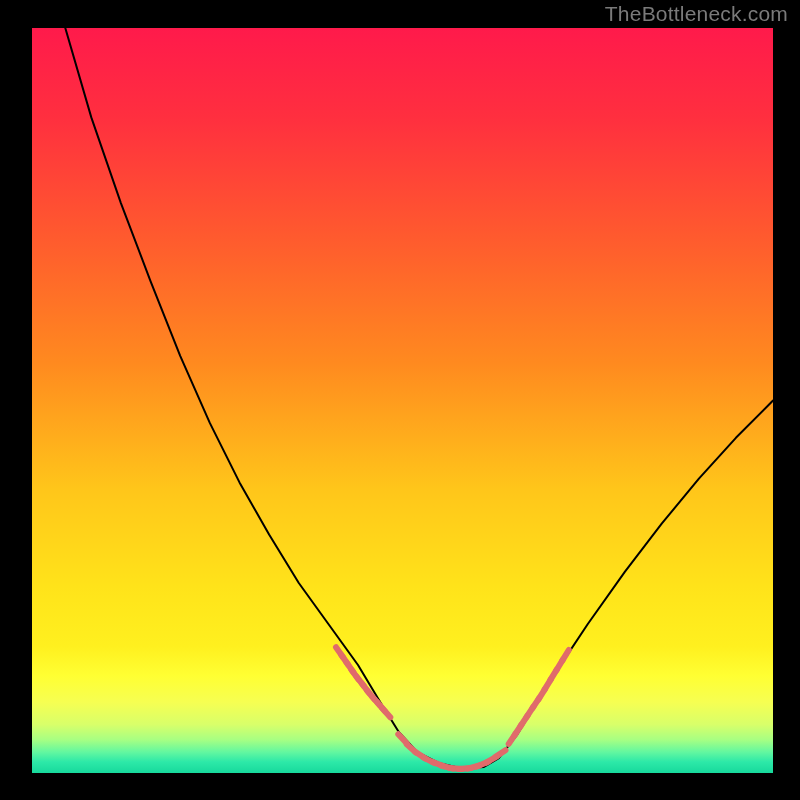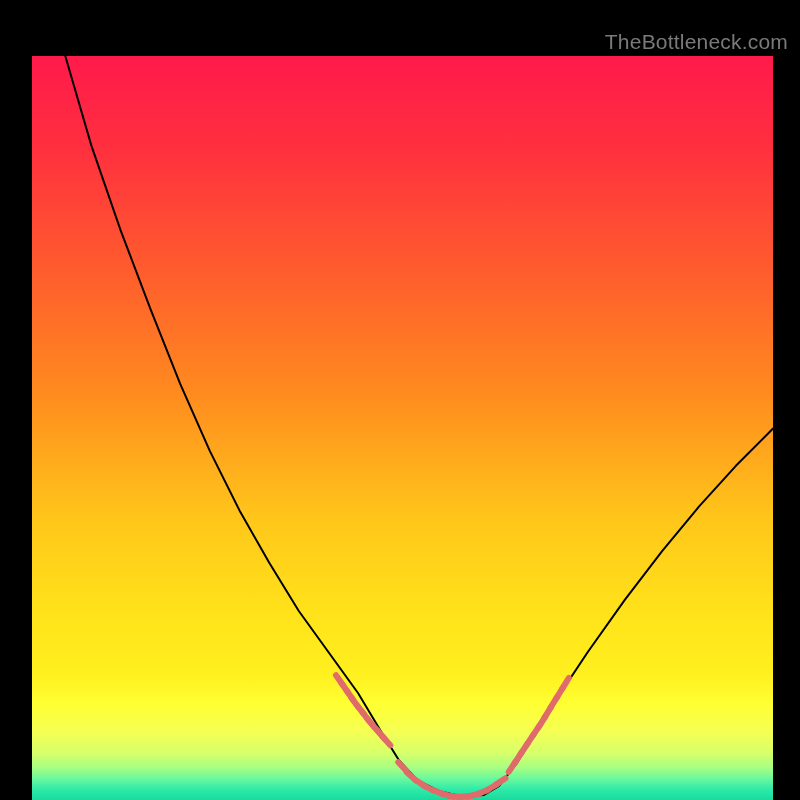--- a/index.html
+++ b/index.html
@@ -11,21 +11,20 @@
     overflow: hidden;
     font-family: Arial, Helvetica, sans-serif;
   }
   .frame {
     position: absolute;
     left: 0;
     top: 0;
     width: 800px;
     height: 772px;
     background: #000;
-    margin-top: 28px;
   }
   .watermark {
     position: absolute;
     top: 2px;
     right: 12px;
     color: #7a7a7a;
     font-size: 21px;
     font-weight: 500;
     z-index: 10;
     letter-spacing: 0.2px;

